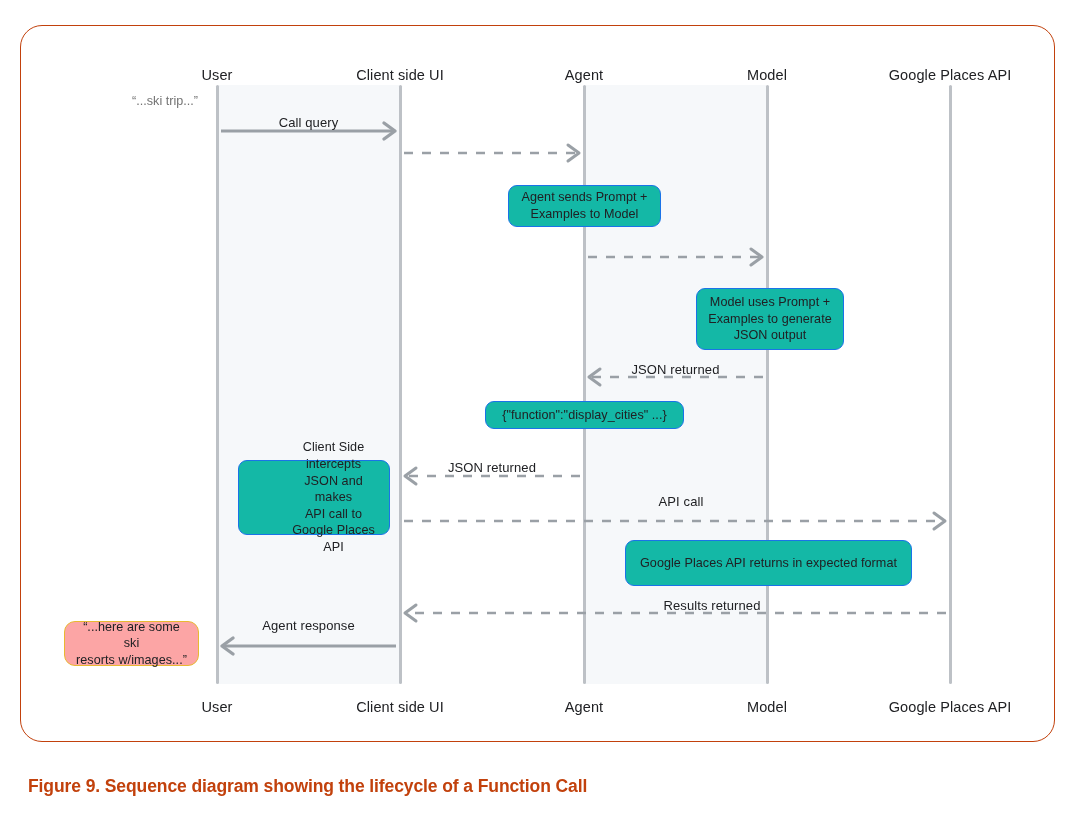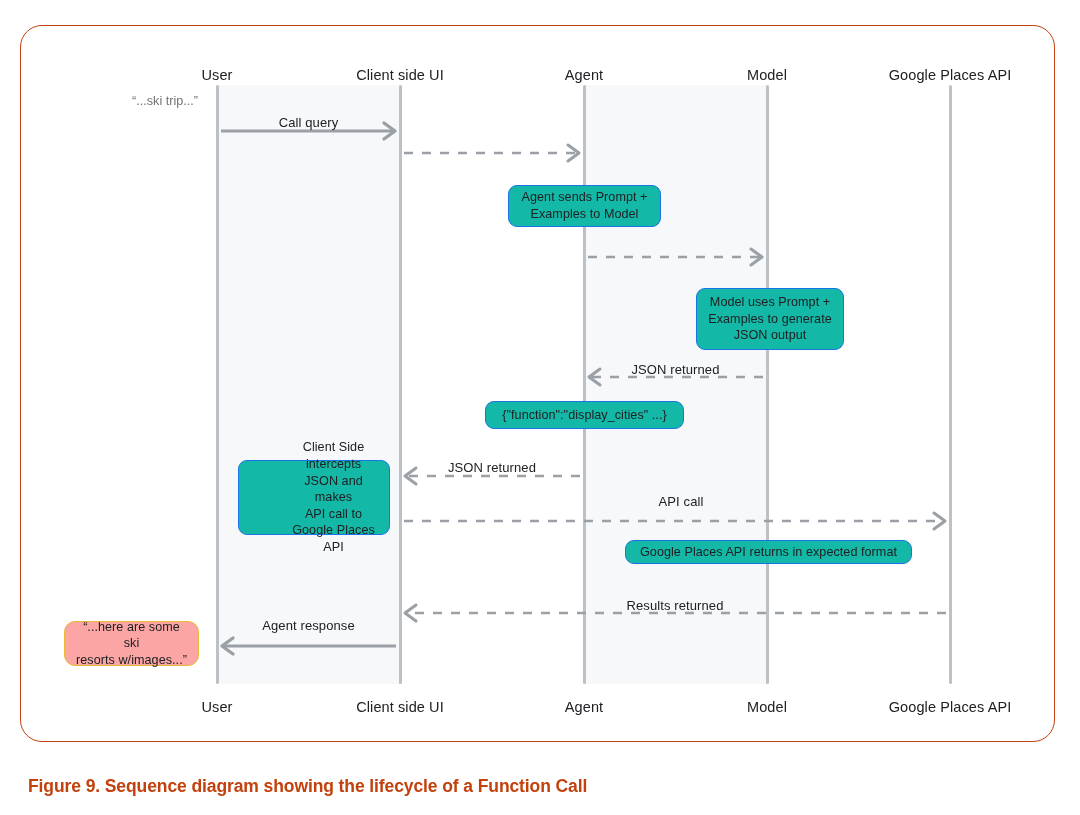--- a/index.html
+++ b/index.html
@@ -191,37 +191,37 @@
           <line x1="375" y1="620" x2="201" y2="620" stroke="#9aa0a6" stroke-width="3" stroke-linecap="butt"></line>
           <path d="M 212 612 L 201 620 L 212 628" fill="none" stroke="#9aa0a6" stroke-width="3.4" stroke-linecap="round" stroke-linejoin="round"></path>
         </g>
       </svg>
 
     <div id="msg-label-layer">
         <div class="msg-label" style="left: 287.5px; top: 89px;">Call query</div>
         <div class="msg-label" style="left: 654.5px; top: 336px;">JSON returned</div>
         <div class="msg-label" style="left: 471px; top: 434px;">JSON returned</div>
         <div class="msg-label" style="left: 654px; top: 468px; margin-left: 6px;">API call</div>
-        <div class="msg-label" style="left: 654px; top: 572px;">Results returned</div>
+        <div class="msg-label" style="left: 691px; top: 572px;">Results returned</div>
         <div class="msg-label" style="left: 287.5px; top: 592px;">Agent response</div>
       </div>
     <div id="note-layer">
         <div class="note blue" style="left: 487px; top: 159px; width: 153px; height: 42px;">
           <span>Agent sends Prompt +<br>Examples to Model</span>
         </div>
         <div class="note blue" style="left: 675px; top: 262px; width: 148px; height: 62px;">
           <span>Model uses Prompt +<br>Examples to generate<br>JSON output</span>
         </div>
         <div class="note blue" style="left: 464px; top: 375px; width: 199px; height: 28px;">
           <span>{"function":"display_cities" ...}</span>
         </div>
         <div class="note blue" style="left: 217px; top: 434px; width: 152px; height: 75px; padding-left: 48px;">
           <span>Client Side intercepts<br>JSON and makes<br>API call to<br>Google Places API</span>
         </div>
-        <div class="note blue" style="left: 604px; top: 514px; width: 287px; height: 24px;">
+        <div class="note blue" style="left: 604px; top: 514px; width: 287px; height: 46px;">
           <span>Google Places API returns in expected format</span>
         </div>
         <div class="note yellow" style="left: 43px; top: 595px; width: 135px; height: 45px;">
           <span>“...here are some ski<br>resorts w/images...”</span>
         </div>
       </div>
     <div id="freetext-layer">
         <div class="quote-text" style="left: 144px; top: 68px;">“...ski trip...”</div>
       </div>
 

